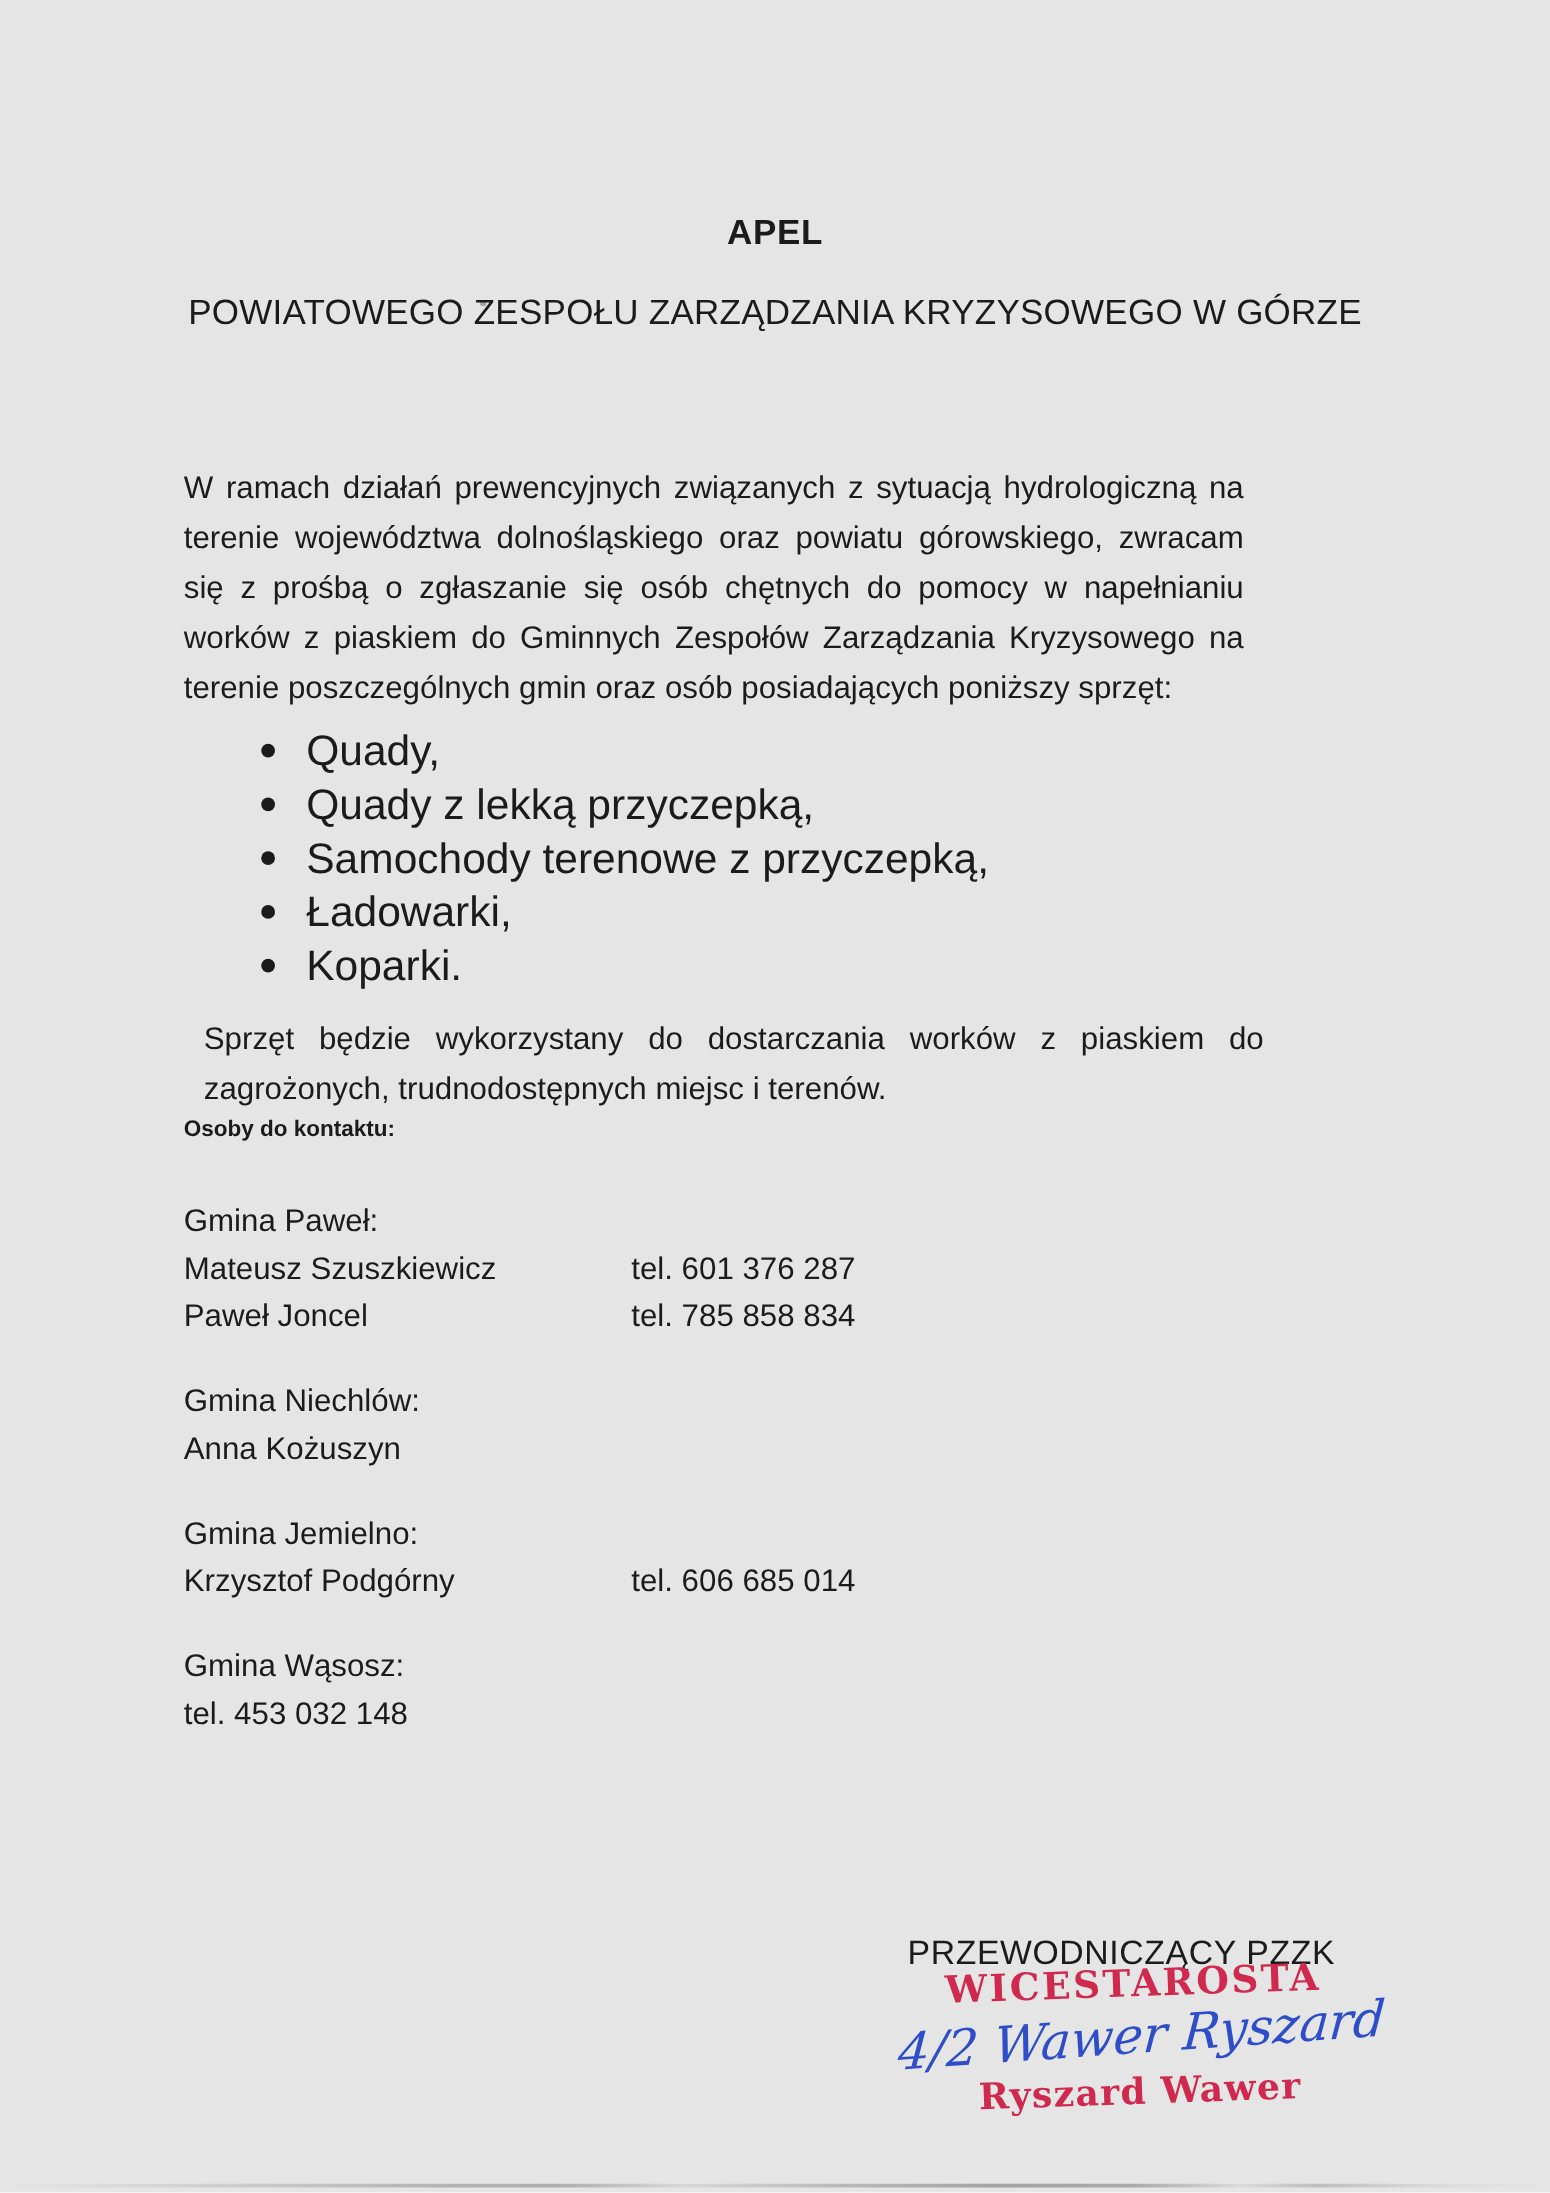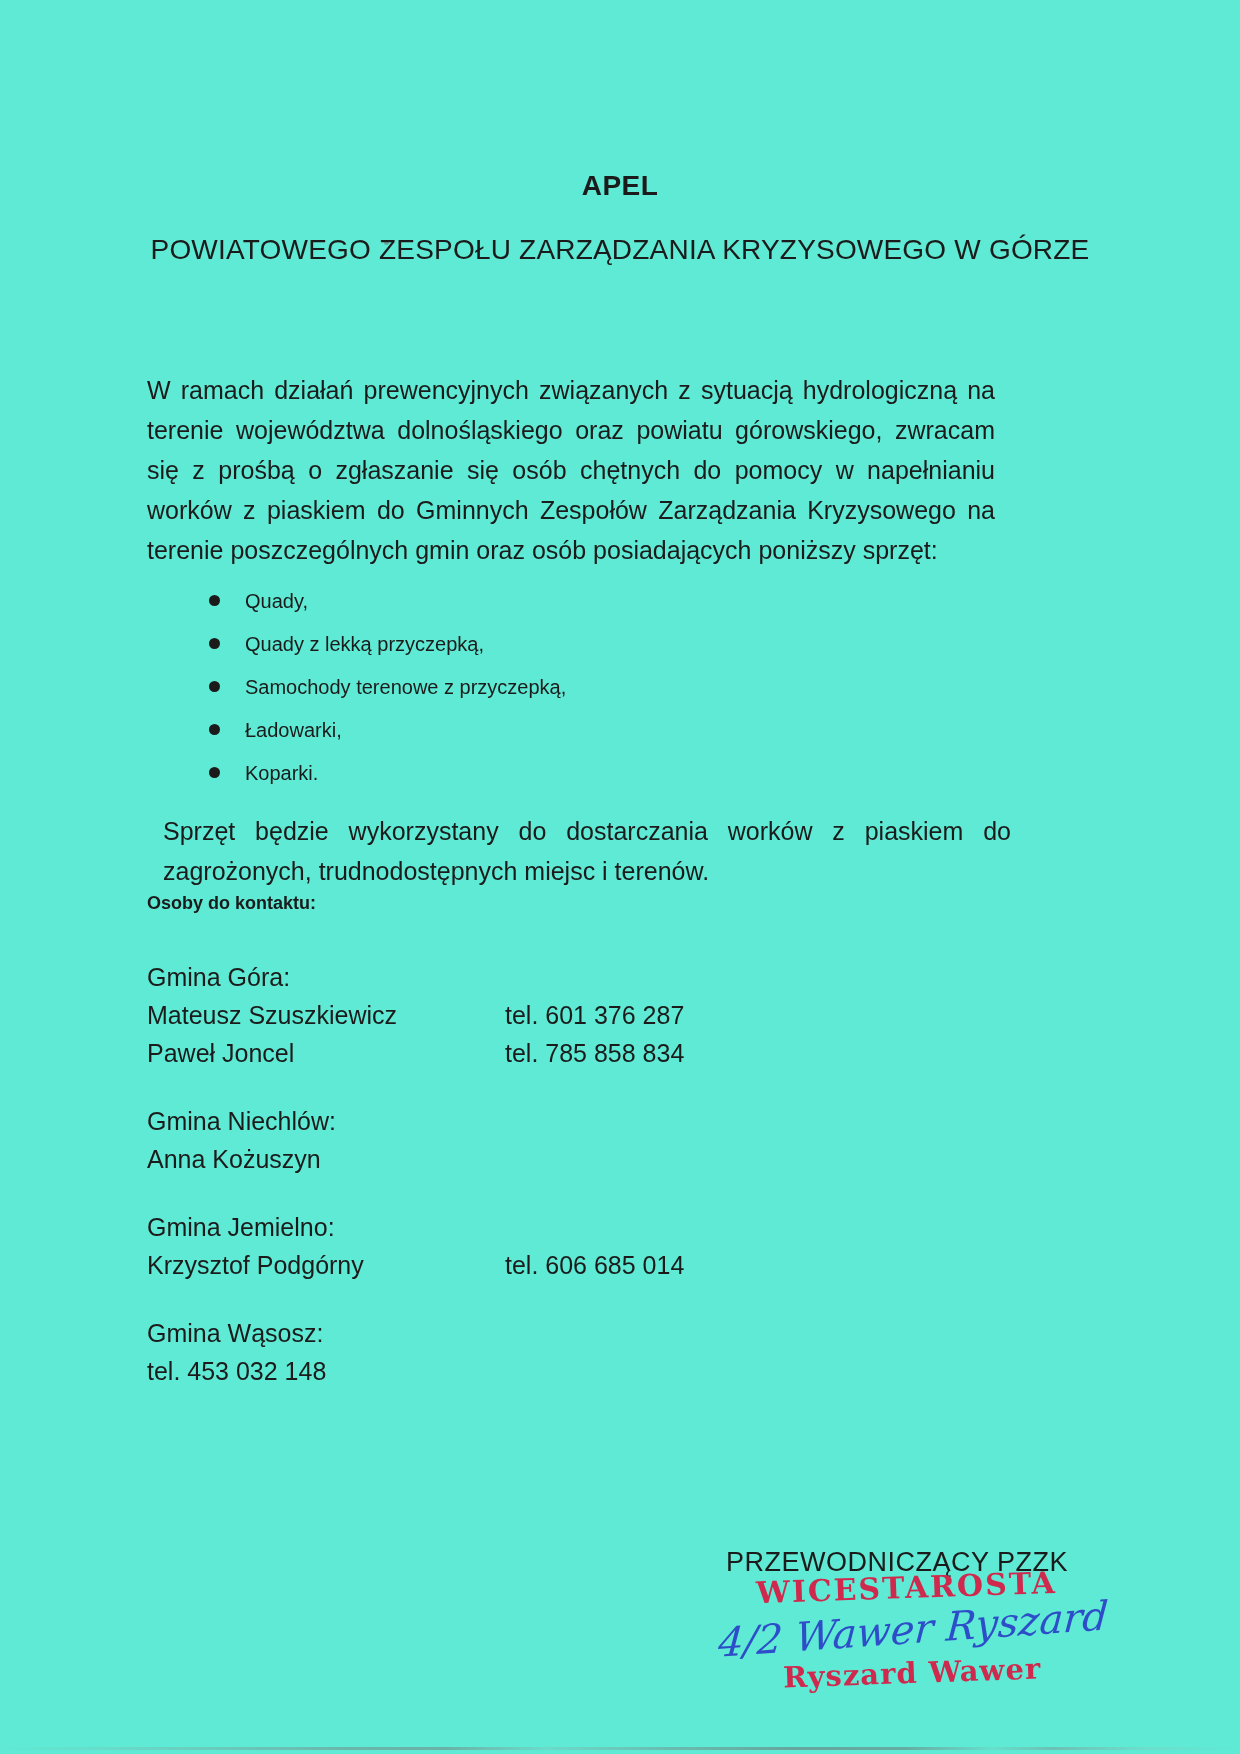--- a/index.html
+++ b/index.html
@@ -1,20 +1,20 @@
 <!DOCTYPE html>
 <html lang="pl"><head>
 <meta charset="utf-8">
 <style>
   html, body { margin: 0; padding: 0; background: #ffffff; }
   .page {
     position: relative;
     width: 1240px;
     height: 1754px;
-    background: #5eead4;
+    background: #e5e5e5;
     overflow: hidden;
     font-family: "Liberation Sans", sans-serif;
     color: #1b1b1b;
   }
   .titles {
     position: absolute;
     left: 0; top: 170px;
     width: 1240px;
     text-align: center;
   }
@@ -42,21 +42,21 @@
   .equip {
     position: absolute;
     left: 147px; top: 580px;
     width: 848px;
     margin: 0; padding: 0;
     list-style: none;
   }
   .equip li {
     position: relative;
     padding-left: 98px;
-    font-size: 20px;
+    font-size: 34px;
     line-height: 43px;
   }
   .equip li .bullet {
     position: absolute;
     left: 62px; top: 15px;
     width: 11px; height: 11px;
     border-radius: 50%;
     background: #1b1b1b;
   }
   .usage {
@@ -172,21 +172,21 @@
     <li><span class="bullet"></span><span>Koparki.</span></li>
   </ul>
 
   <p class="usage">Sprzęt będzie wykorzystany do dostarczania worków z piaskiem do zagrożonych, trudnodostępnych miejsc i terenów.</p>
 
   <p class="contacts-heading">Osoby do kontaktu:</p>
 
   <div class="contact-groups">
 
     <div class="group">
-      <div class="gmina">Gmina Góra:</div>
+      <div class="gmina">Gmina Paweł:</div>
       <div class="row">
         <span class="name">Mateusz Szuszkiewicz</span>
         <span class="phone">tel. 601 376 287</span>
       </div>
       <div class="row">
         <span class="name">Paweł Joncel</span>
         <span class="phone">tel. 785 858 834</span>
       </div>
     </div>
 

